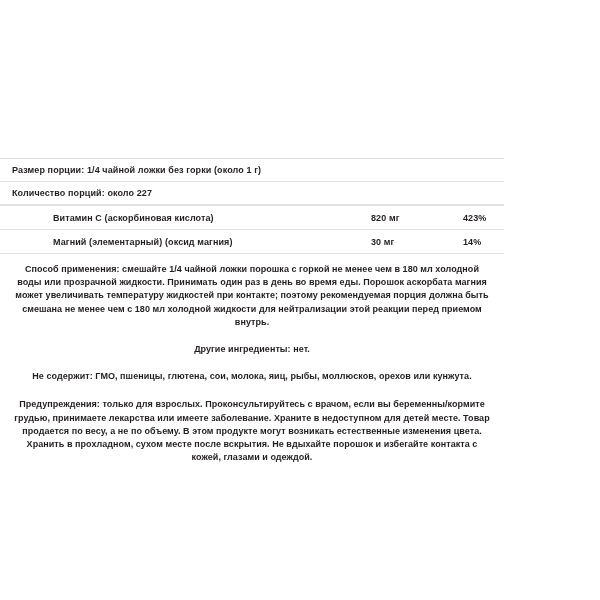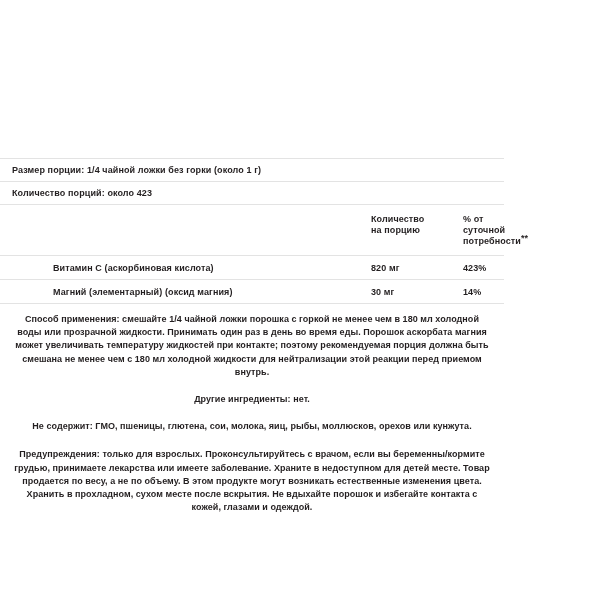--- a/index.html
+++ b/index.html
@@ -131,34 +131,25 @@
 
   <div class="rule"></div>
 
   <div class="srow meta">
     <div class="meta-text">Размер порции: 1/4 чайной ложки без горки (около 1 г)</div>
   </div>
 
   <div class="rule"></div>
 
   <div class="srow meta">
-    <div class="meta-text">Количество порций: около 423</div>
+    <div class="meta-text">Количество порций: около 227</div>
   </div>
 
   <div class="rule"></div>
 
-  <div class="srow header-row">
-    <div class="col-name"></div>
-    <div class="col-amt">
-      <div class="hdr-amt-wrap">Количество на порцию</div>
-    </div>
-    <div class="col-dv">
-      <span>% от суточной потребности</span><sup class="dagger">**</sup>
-    </div>
-  </div>
 
   <div class="rule"></div>
 
   <div class="srow">
     <div class="col-name">Витамин С (аскорбиновая кислота)</div>
     <div class="col-amt">820 мг</div>
     <div class="col-dv">423%</div>
   </div>
 
   <div class="rule"></div>

